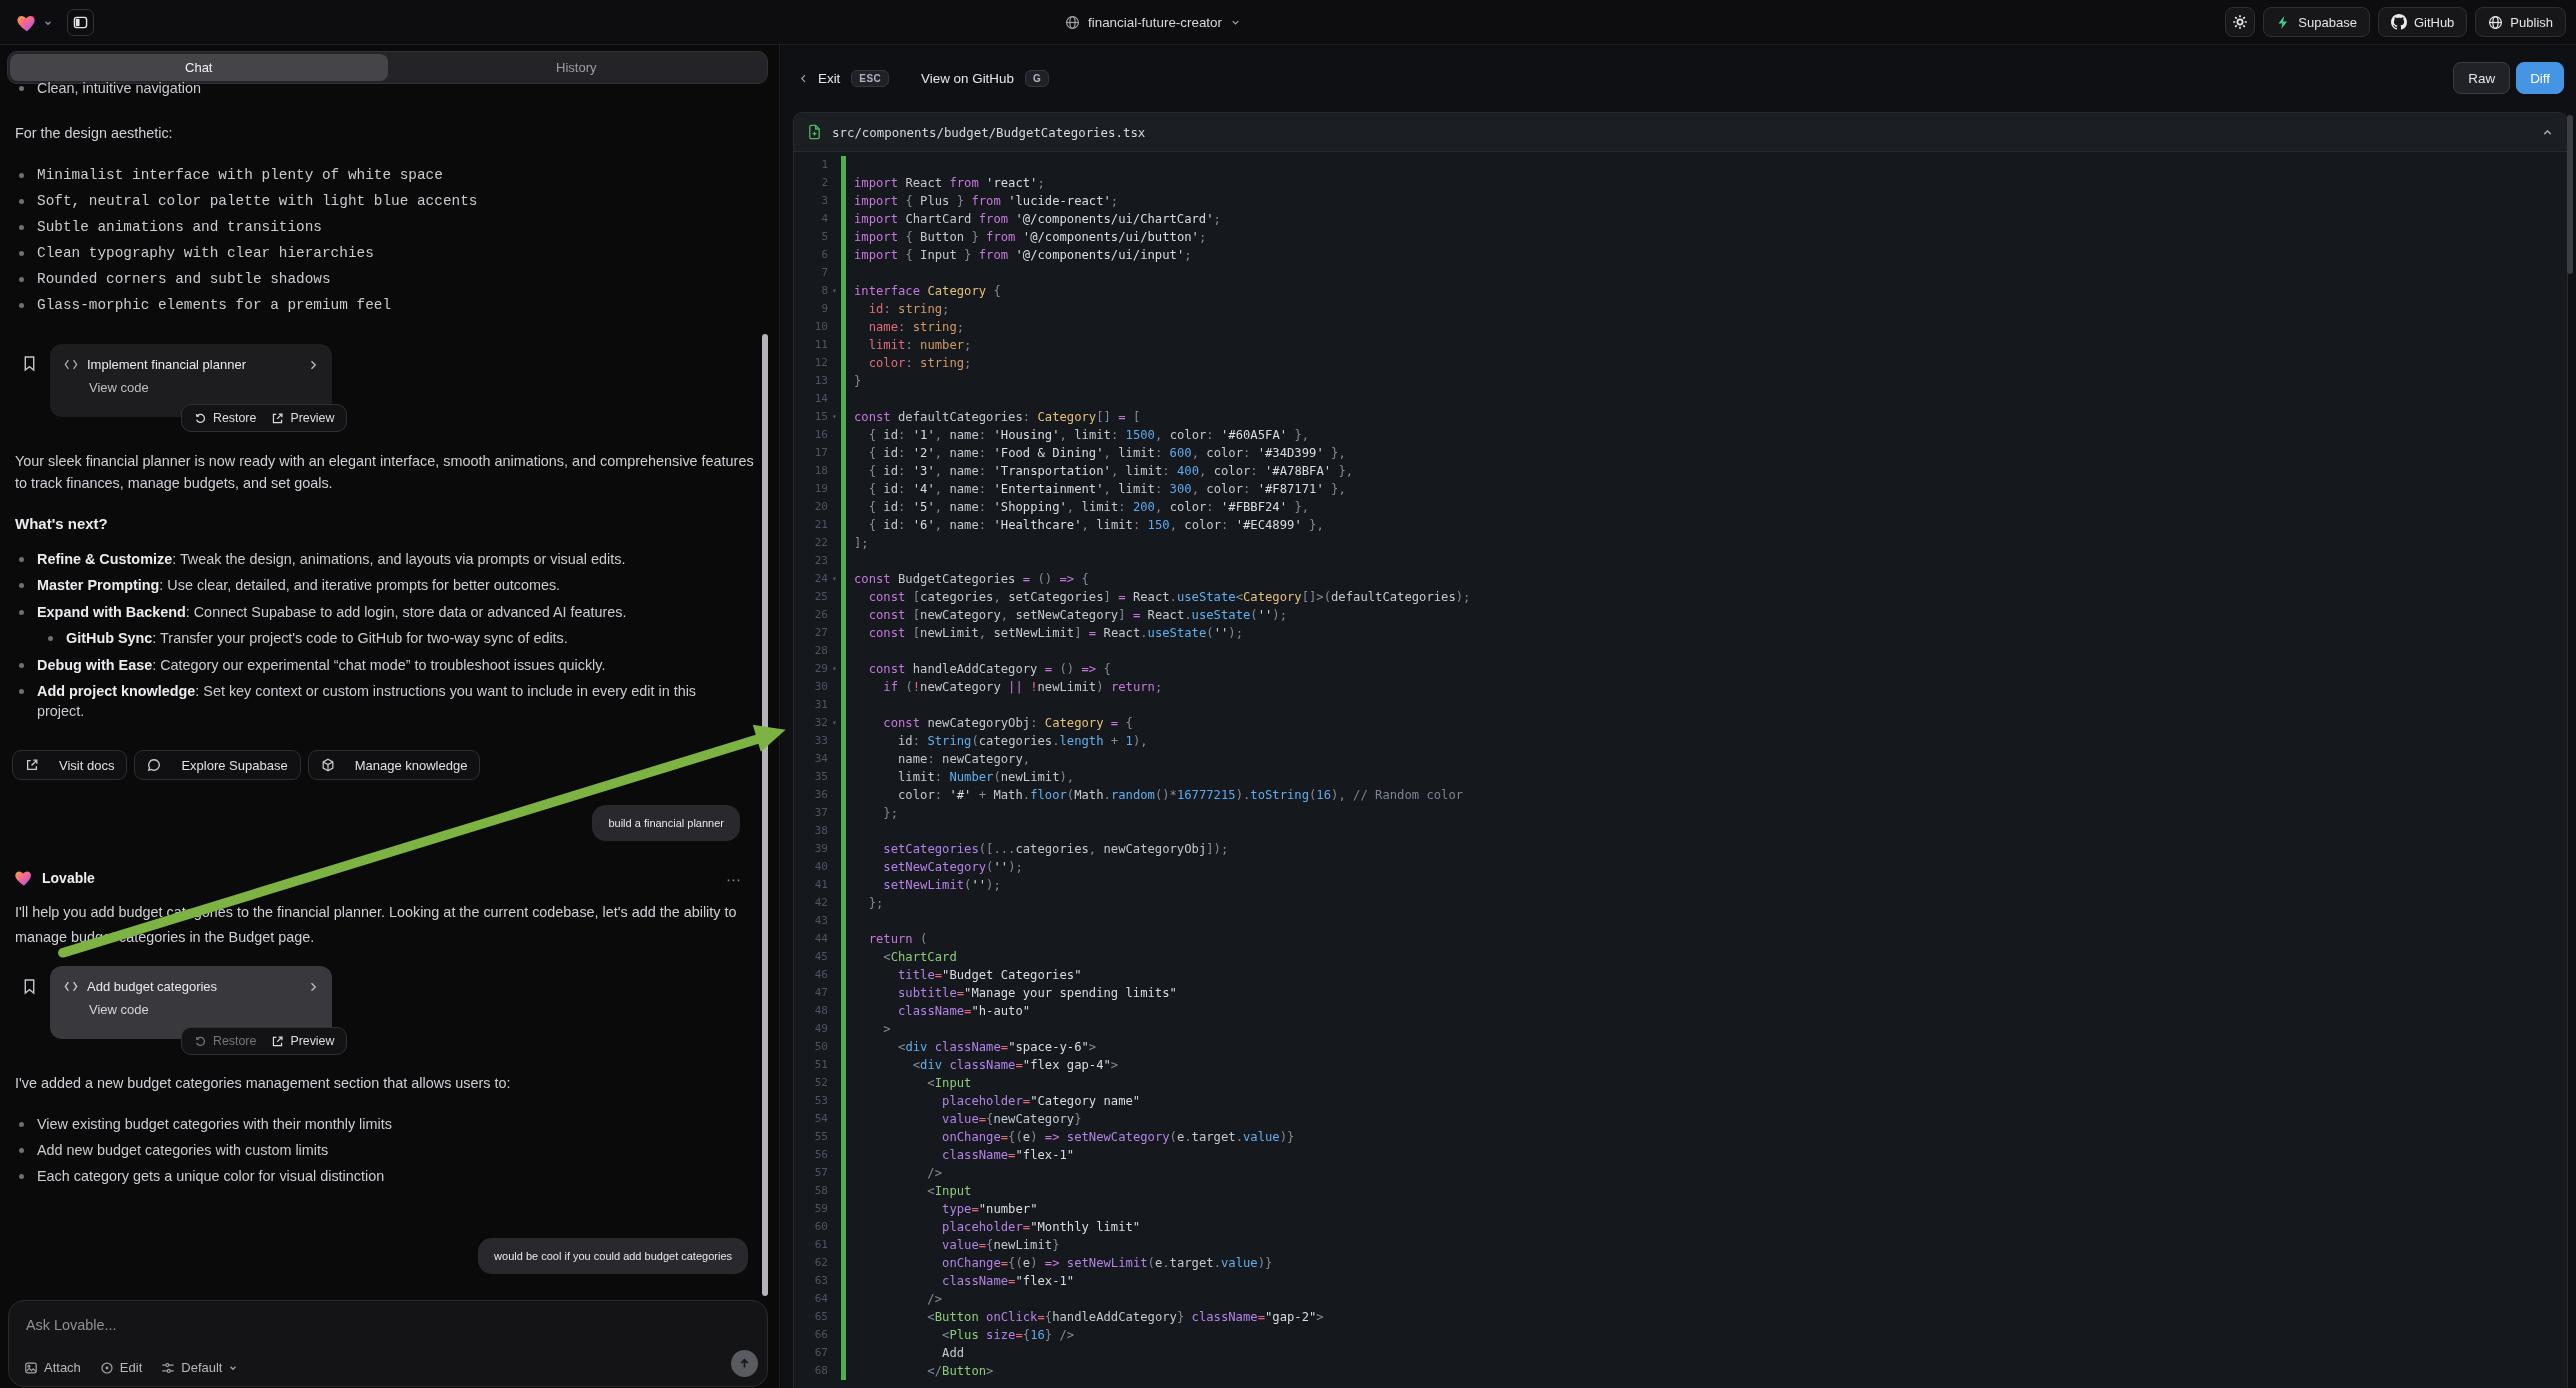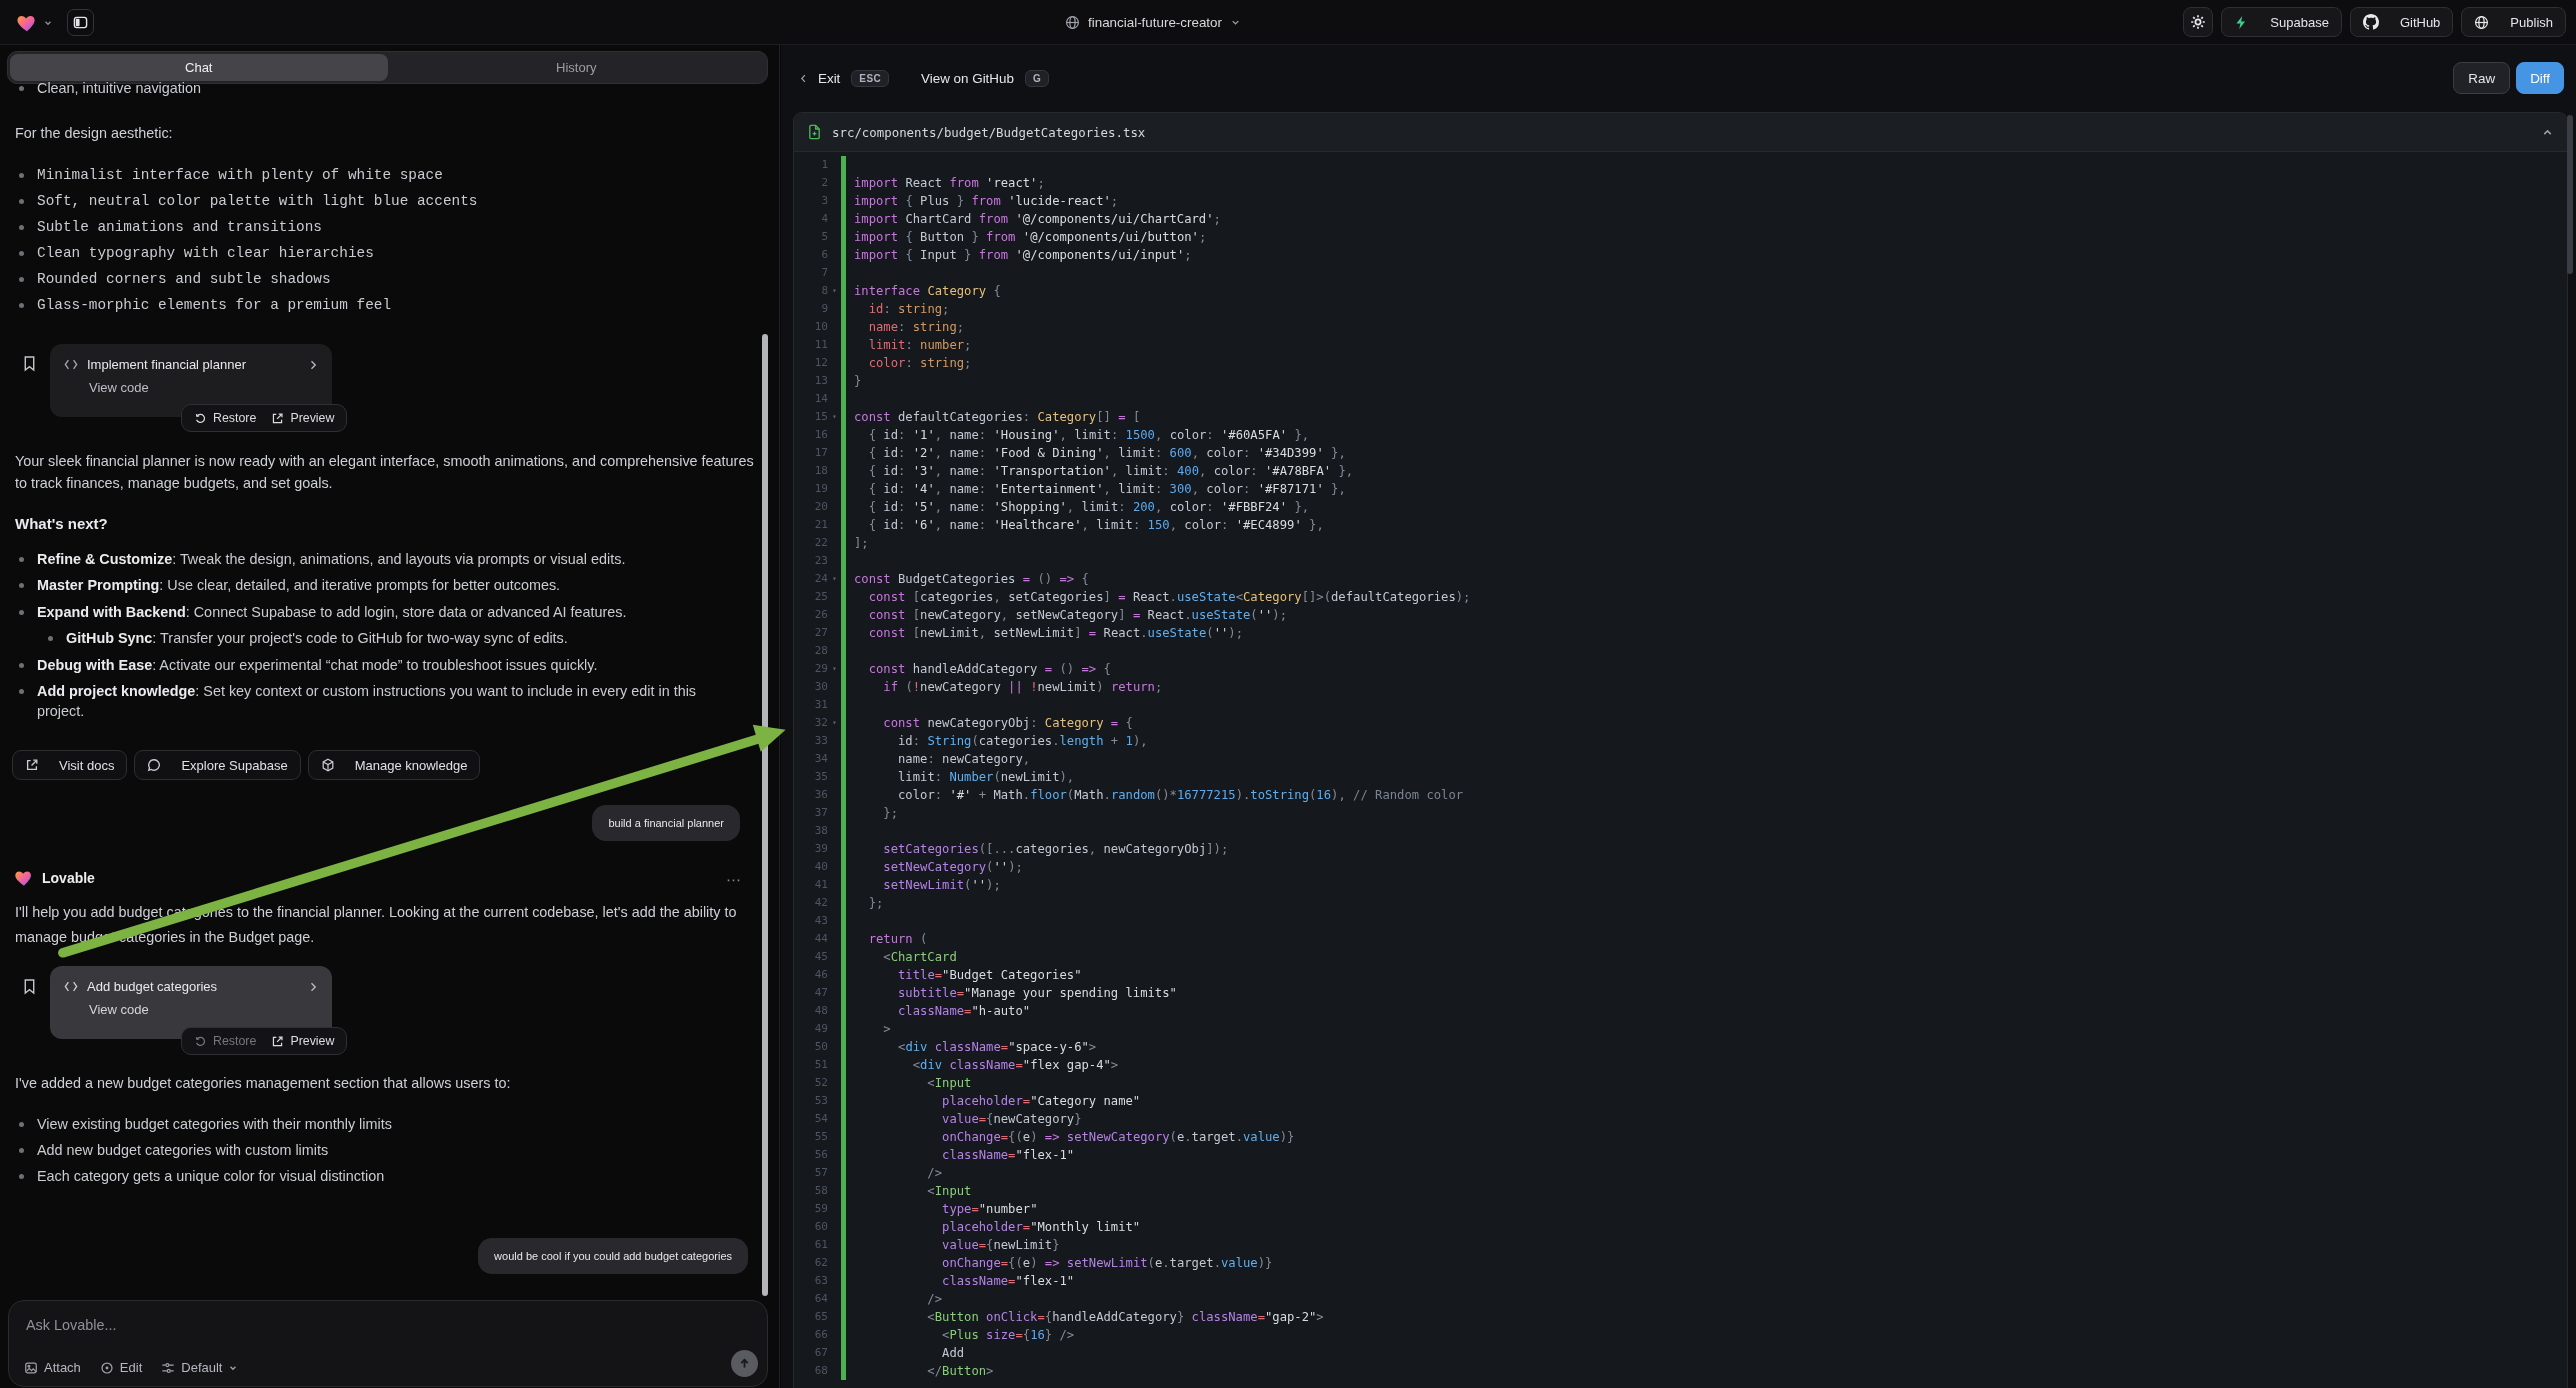--- a/index.html
+++ b/index.html
@@ -10,21 +10,21 @@
 
   
   .topbar { position:absolute; left:0; top:0; right:0; height:45px; background:#0d0d0f;
     border-bottom:1px solid #1d1d20; z-index:5; }
   .tb-left { position:absolute; left:16px; top:0; height:45px; display:flex; align-items:center; gap:5px; }
   .panel-btn { width:27px; height:27px; border:1px solid #333338; border-radius:7px; background:transparent;
     display:flex; align-items:center; justify-content:center; margin-left:9px; }
   .tb-center { position:absolute; left:1065px; top:0; height:45px; display:flex; align-items:center; gap:8px;
     color:#d6d8db; font-size:13.4px; }
   .tb-right { position:absolute; right:10px; top:7px; display:flex; gap:8px; height:30px; }
-  .tb-btn { display:flex; align-items:center; gap:21px; padding:0 12px; background:#17171a;
+  .tb-btn { display:flex; align-items:center; gap:7px; padding:0 12px; background:#17171a;
     border:1px solid #2e2e33; border-radius:8px; color:#e4e5e8; font-size:13px; }
   .tb-btn.icon-only { width:30px; padding:0; justify-content:center; }
 
   
   .chat-panel { position:absolute; left:0; top:45px; width:780px; bottom:0; background:#0a0a0b;
     border-right:1px solid #212125; overflow:hidden; }
   .tabbar { position:absolute; left:7px; top:6px; width:761px; height:33px; background:#242428;
     border:1px solid #303034; border-radius:10px; display:flex; padding:2px;justify-content:space-between; }
   .tab { flex:1; display:flex; align-items:center; justify-content:center; font-size:13px; color:#9b9ea4; border-radius:8px; }
   .tab.active { background:#454549; color:#f1f1f3; }
@@ -293,21 +293,21 @@
     <div class="bullet-row next-item" style="width:742px;">
         <span class="dot"></span>
         <span><strong>Expand with Backend</strong><span>: Connect Supabase to add login, store data or advanced AI features.</span></span>
       </div>
     <div class="bullet-row next-item" style="width:742px;padding-left:29px;">
         <span class="dot"></span>
         <span><strong>GitHub Sync</strong><span>: Transfer your project's code to GitHub for two-way sync of edits.</span></span>
       </div>
     <div class="bullet-row next-item" style="width:742px;">
         <span class="dot"></span>
-        <span><strong>Debug with Ease</strong><span>: Activate our experimental “chat mode” to troubleshoot issues quickly.</span></span>
+        <span><strong>Debug with Ease</strong><span>: Category our experimental “chat mode” to troubleshoot issues quickly.</span></span>
       </div>
     <div class="bullet-row next-item" style="width:737px;">
         <span class="dot"></span>
         <span><strong>Add project knowledge</strong><span>: Set key context or custom instructions you want to include in every edit in this project.</span></span>
       </div>
   </div>
 
   <div class="chat-btn-row" style="top:705px;">
     <span class="chat-btn">
       <span>

